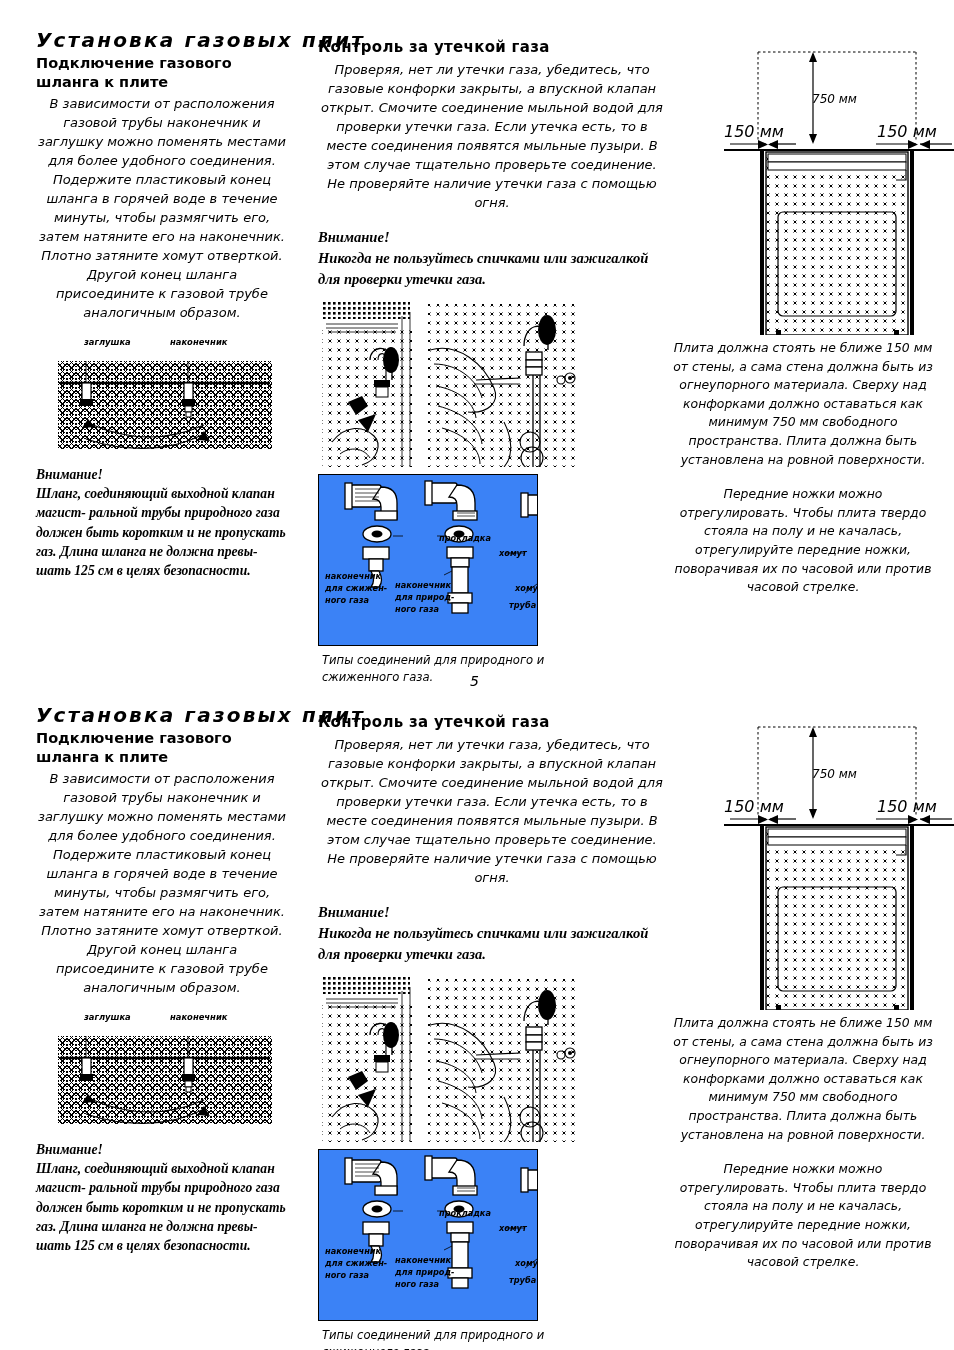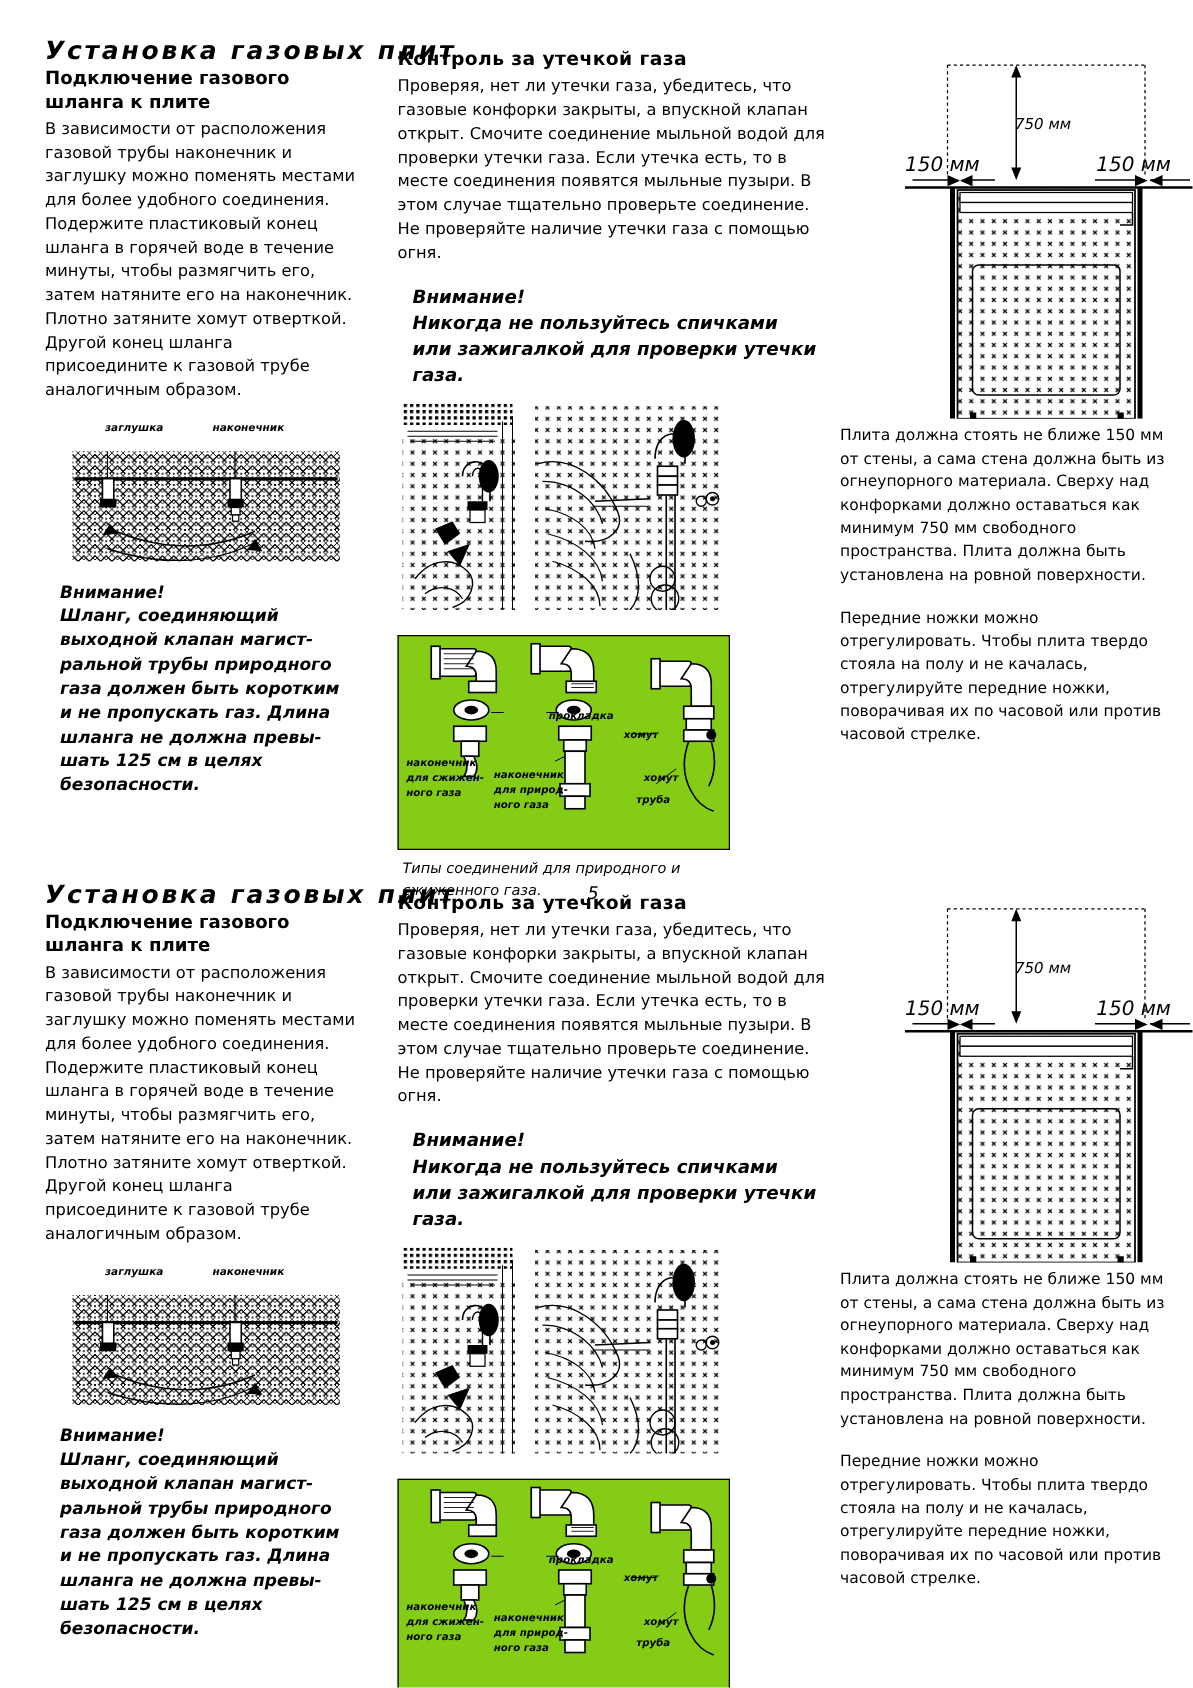--- a/index.html
+++ b/index.html
@@ -47,29 +47,31 @@
     font-weight: bold;
     line-height: 1.32;
   }
   h2.sub.mid {
     font-size: 15px;
     letter-spacing: 0.3px;
   }
   p.body {
     margin: 0;
     font-size: 13px;
+    font-style: italic;
     line-height: 1.46;
-    text-align: left;
+    text-align: center;
   }
   p.warn {
-    margin: 12px;
+    margin: 0;
     font-size: 13.6px;
     font-weight: bold;
     font-style: italic;
     line-height: 1.42;
+    font-family: Liberation Serif, serif;
   }
   p.warn.mid {
     font-size: 14.6px;
     line-height: 1.45;
   }
   .warnword {
     display: block;
     font-weight: bold;
     font-style: italic;
   }
@@ -106,24 +108,24 @@
   .illus {
     position: relative;
     margin-top: 12px;
     width: 270px; height: 165px;
     overflow: hidden;
   }
 
   
   .fitbox {
     position: relative;
-    margin-top: 20px;
-    width: 266px; height: 172px;
+    margin-top: 7px;
+    width: 220px; height: 172px;
     border: 1.6px solid #000;
-    background: #84cc16;
+    background: #3b82f6;
     overflow: hidden;
   }
   .fitbox .fl {
     position: absolute;
     font-size: 8.2px;
     font-style: italic;
     font-weight: bold;
     line-height: 1.45;
     white-space: pre-line;
   }

